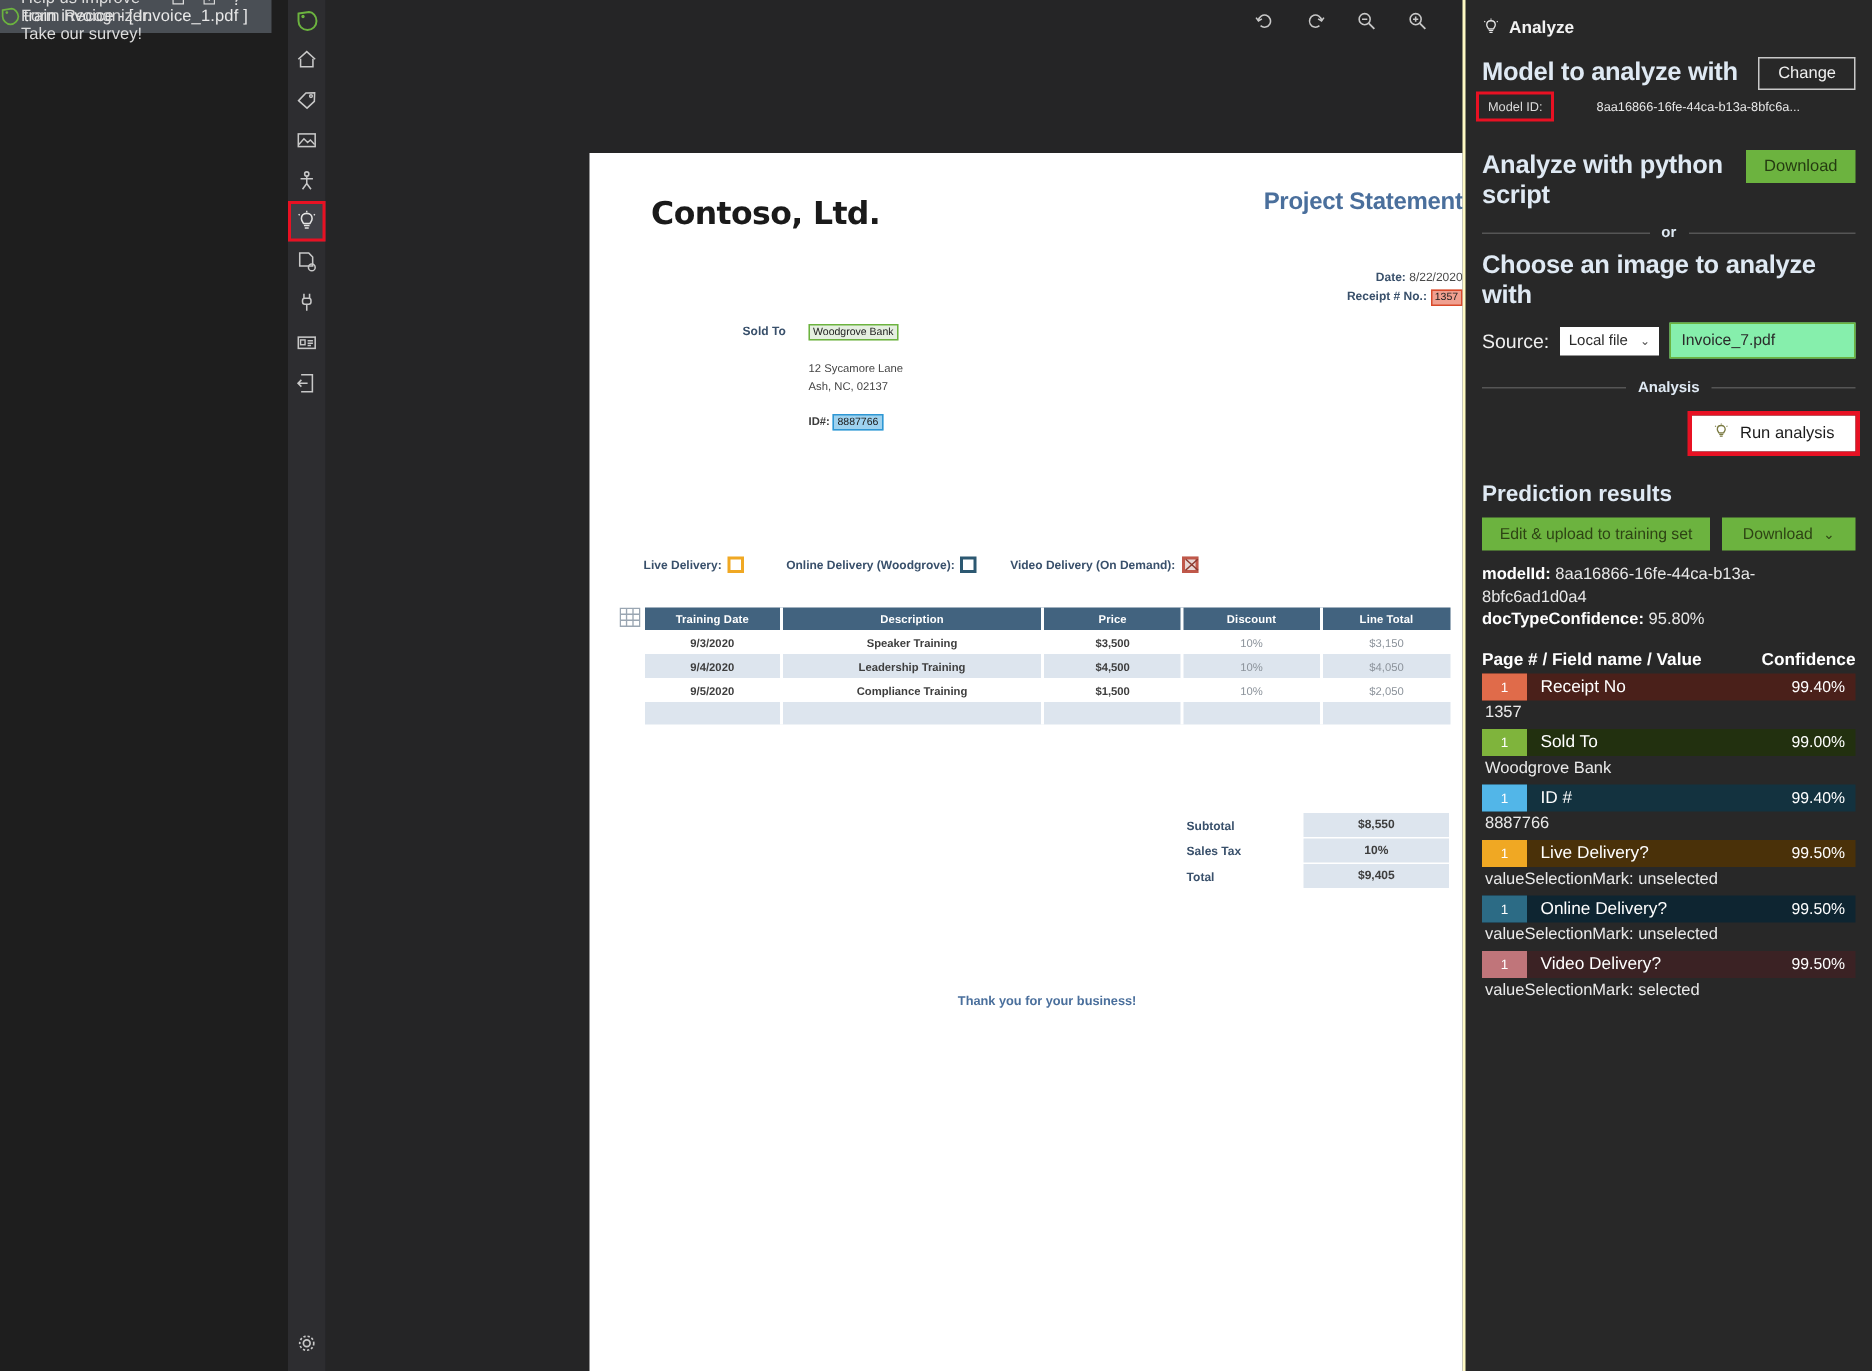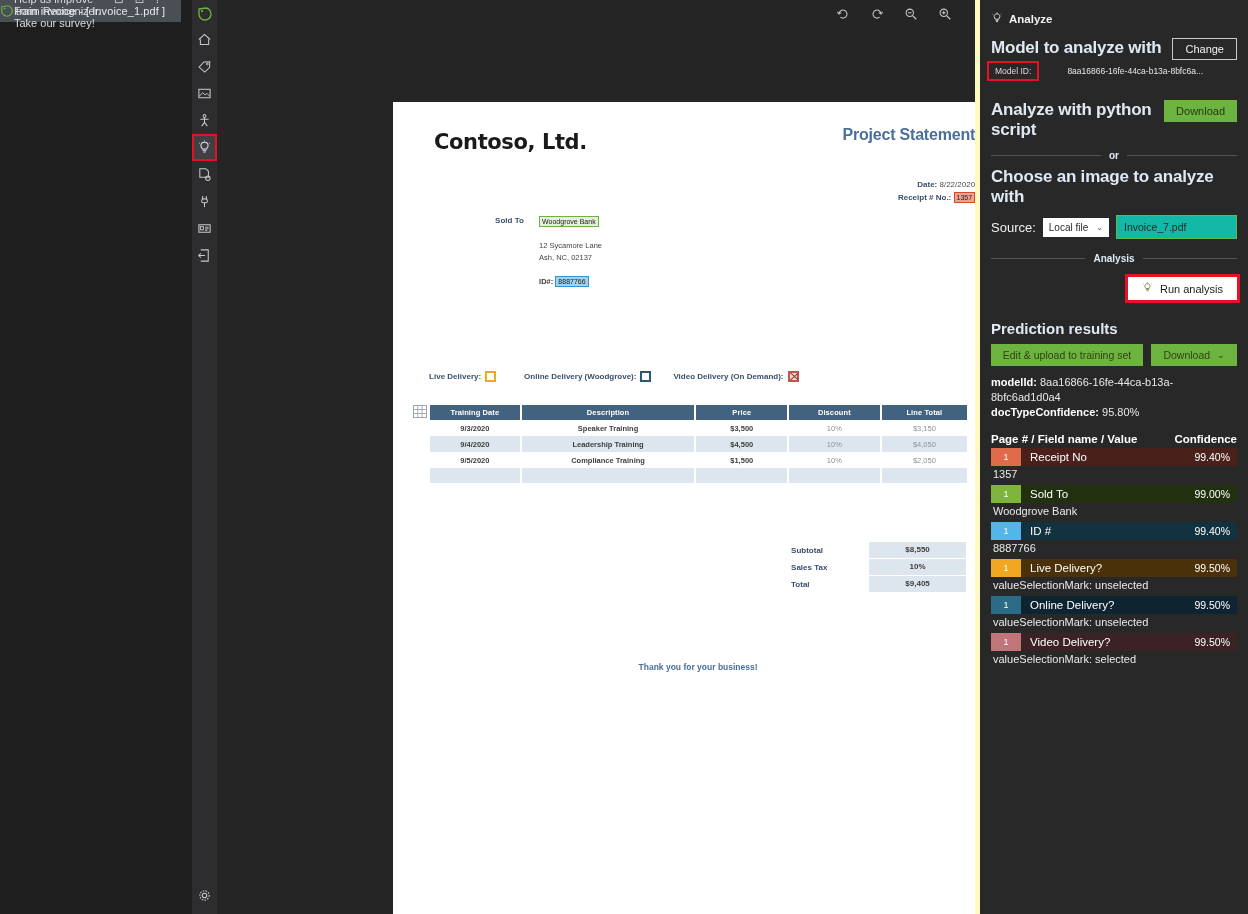--- a/index.html
+++ b/index.html
@@ -129,21 +129,21 @@
 
   .doc-thanks {
     position: absolute; left: 0; right: 0; top: 560px; text-align: center;
     font-size: 8.5px; font-weight: 700; color: #4a6f9c;
   }
 
   
   .panel {
     width: 273px; flex: 0 0 273px; background: #282828;
     color: #f2f2f2; display: flex; flex-direction: column;
-    border-left: 5px solid #fef9c3; overflow: hidden;
+    border-left: 2px solid #fef9c3; overflow: hidden;
   }
   .panel-head {
     height: 26px; display: flex; align-items: center; gap: 6px;
     padding: 0 0 0 11px; font-size: 11.5px; font-weight: 700; color: #f2f2f2;
     flex: 0 0 26px; margin-top: 6px;
   }
   .panel-body { padding: 0 11px; flex: 1 1 auto; overflow: hidden; }
 
   .sec-title { font-size: 17px; font-weight: 700; color: #dfe9f3; line-height: 20px; letter-spacing: -.2px; }
   .row-between { display: flex; align-items: flex-start; justify-content: space-between; }
@@ -178,21 +178,21 @@
 
   .source-row { display: flex; align-items: center; gap: 7px; margin-top: 8px; }
   .source-label { font-size: 13px; color: #f0f0f0; }
   .select-box {
     background: #fff; color: #2a2a2a; font-size: 10px;
     padding: 4px 6px; display: flex; align-items: center; gap: 8px;
     cursor: pointer; min-width: 66px;
   }
   .select-caret { font-size: 8px; color: #555; margin-left: auto; }
   .file-field {
-    background: #14b8a6; color: #2a2a2a; font-size: 10.5px;
+    background: #86efac; color: #2a2a2a; font-size: 10.5px;
     border: 1px solid #6cb33f; padding: 5px 7px; flex: 1 1 auto; min-width: 0;
   }
 
   .run-row { display: flex; justify-content: flex-end; margin-top: 13px; }
   .run-btn-wrap { position: relative; }
   .run-btn-wrap::after {
     content:""; position:absolute; left:-3px; top:-3px; right:-3px; bottom:-3px;
     border: 3px solid #e81123; pointer-events:none;
   }
   .btn-white {

